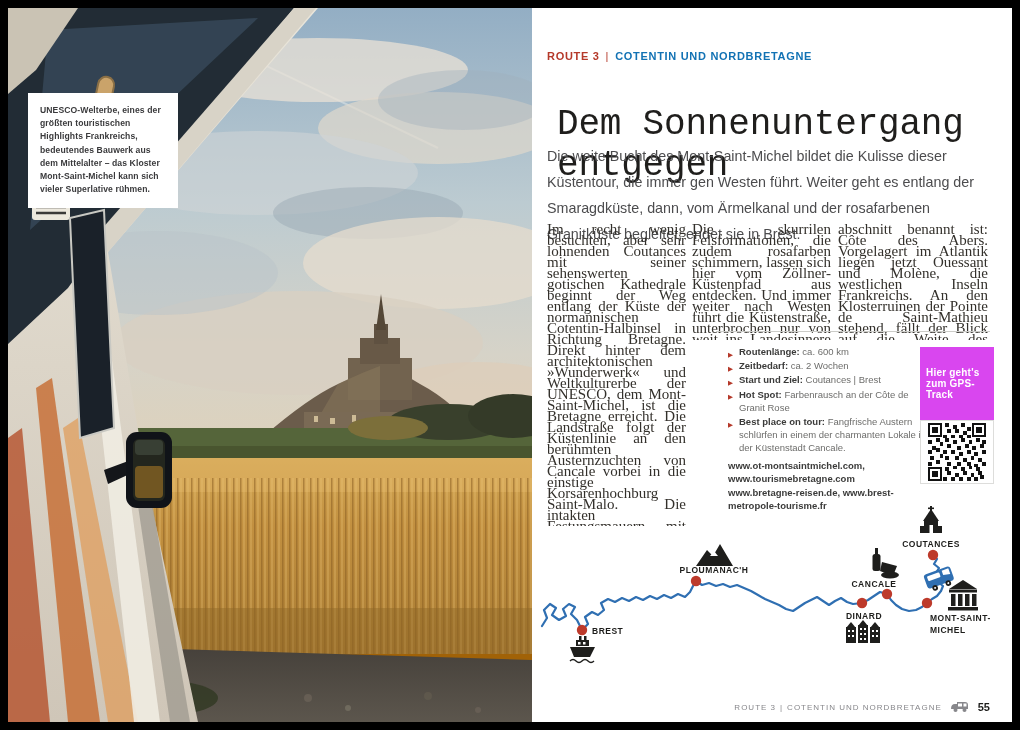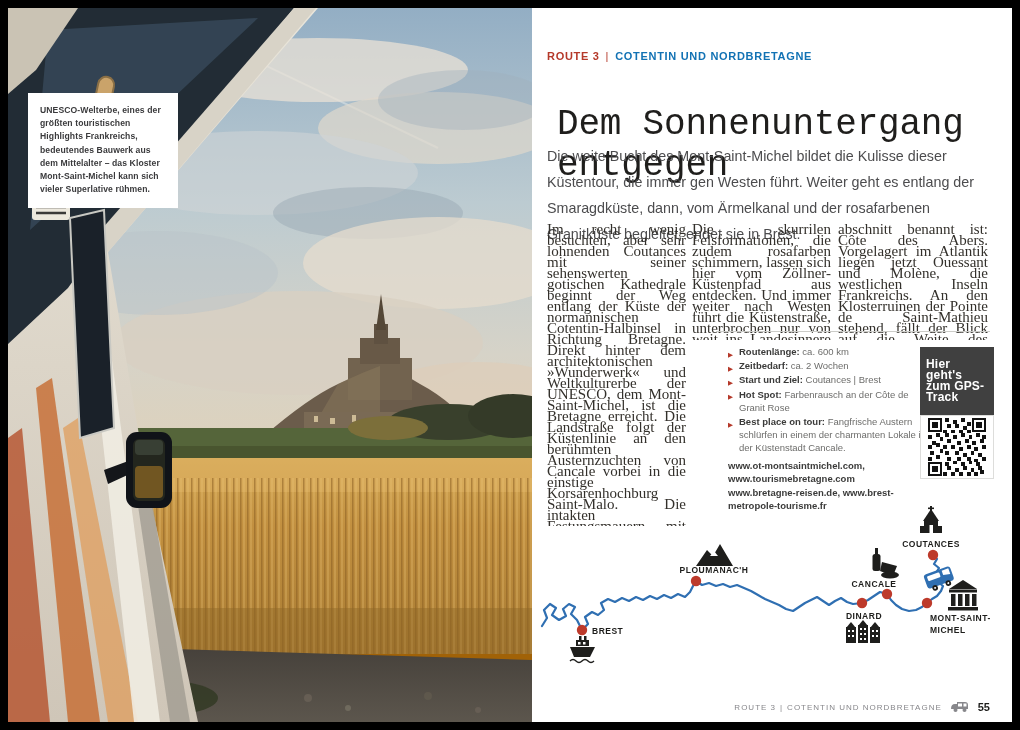--- a/index.html
+++ b/index.html
@@ -33,22 +33,22 @@
 
   #facts-rule{position:absolute;left:716px;top:331px;width:274px;height:1px;background:#ccccc8;}
   #facts{position:absolute;left:716px;top:345px;width:200px;font-size:9.5px;line-height:13.2px;margin-left:12px;}
   .fact{position:relative;padding-left:11px;margin-bottom:1px;}
   .fact .bullet{position:absolute;left:0;top:2.5px;color:#b5392a;font-size:6.5px;}
   .fact .lbl{font-weight:700;color:#3b3b3a;}
   .fact .val{color:#6d6d6b;}
   .fact-links{margin-top:4px;font-weight:700;color:#3b3b3a;line-height:13.5px;}
 
   #gps{position:absolute;left:920px;top:347px;width:74px;}
-  #gps-header{background:#404040;color:#fff;font-size:12px;font-weight:700;
-      line-height:11px;padding:12px 6px;letter-spacing:.2px;}
+  #gps-header{background:#d946ef;color:#fff;font-size:10px;font-weight:700;
+      line-height:11px;padding:20px 6px;letter-spacing:.2px;}
   #qr-wrap{margin-top:0;background:#fff;border:1px solid #dddddb;padding:2px;width:68px;height:58px;}
   #qr-wrap svg{display:block;width:100%;height:100%;}
 
   
   #map{position:absolute;left:540px;top:504px;width:456px;height:200px;}
   #map text{font-family:"Liberation Sans",sans-serif;font-weight:700;fill:#1d1d1b;}
 
   
   #footer{position:absolute;left:540px;top:701px;width:450px;display:flex;
       justify-content:flex-end;align-items:center;gap:8px;}

